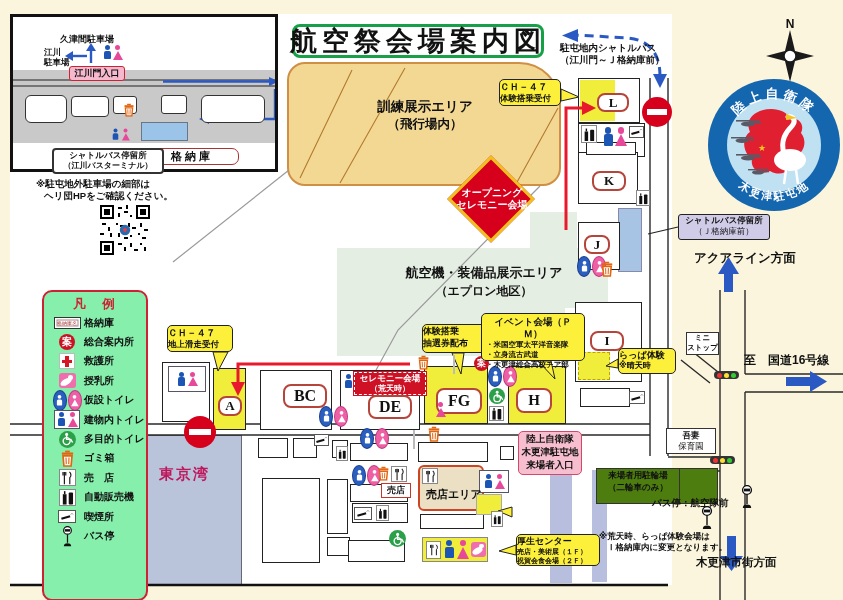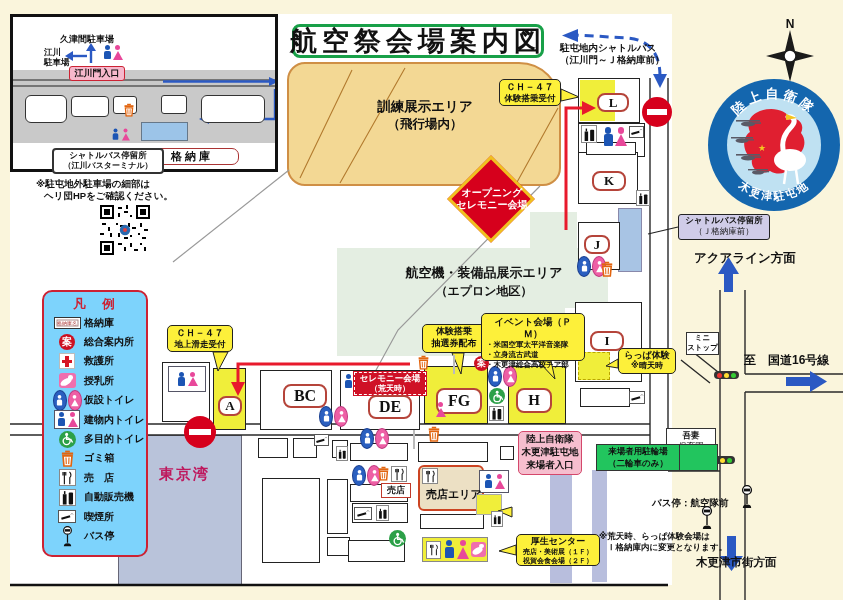--- a/index.html
+++ b/index.html
@@ -5,21 +5,21 @@
 html,body{margin:0;padding:0}
 #map{position:relative;width:843px;height:600px;background:#faf5dc;overflow:hidden;
   font-family:"Liberation Sans","DejaVu Sans",sans-serif;color:#111}
 .abs{position:absolute}
 .base{position:absolute;background:#fff}
 .bld{position:absolute;background:#fff;border:1.6px solid #222;box-sizing:border-box}
 .blab{position:absolute;background:#fff;border:2px solid #b5443a;border-radius:8px;
   font-family:"Liberation Serif","DejaVu Serif",serif;font-weight:bold;text-align:center;
   display:flex;align-items:center;justify-content:center;box-sizing:border-box}
 .callout{position:absolute;background:#fdf03a;border:1.5px solid #222;border-radius:5px;
-  text-align:center;font-weight:bold;box-sizing:border-box;z-index:6}
+  text-align:left;font-weight:bold;box-sizing:border-box;z-index:6}
 .t{position:absolute;font-weight:bold;white-space:nowrap;z-index:6}
 .c{text-align:center}
 .noe{position:absolute;border-radius:50%;background:#d6001c;z-index:7}
 .noe::after{content:"";position:absolute;left:17%;top:40%;width:66%;height:20%;background:#fff}
 .pn{position:relative;display:inline-block;width:9px;height:15px}
 .pn::before{content:"";position:absolute;left:50%;top:0;width:5px;height:5px;margin-left:-2.5px;border-radius:50%;background:currentColor}
 .pn.m::after{content:"";position:absolute;left:50%;top:5.5px;width:7px;height:8.5px;margin-left:-3.5px;background:currentColor;border-radius:2px 2px 1px 1px}
 .pn.f::after{content:"";position:absolute;left:50%;top:5.5px;margin-left:-5px;width:0;height:0;
   border-left:5px solid transparent;border-right:5px solid transparent;border-bottom:9px solid currentColor}
 .pn.big{width:12px;height:20px}
@@ -237,21 +237,21 @@
   <g fill="#000">
         <rect x="2" y="2" width="3" height="3"></rect>
         <rect x="20" y="2" width="3" height="3"></rect>
         <rect x="2" y="20" width="3" height="3"></rect>
       </g>
   <circle cx="12.5" cy="12.5" r="2.6" fill="#2a6ab0"></circle>
       <circle cx="12.5" cy="12.5" r="1" fill="#e04040"></circle>
 </svg>
 
 
-<div class="abs" style="left:42px;top:290px;width:106px;height:267px;background:#7dd3fc;border:2.5px solid #cc2233;border-radius:10px;box-sizing:border-box;z-index:8">
+<div class="abs" style="left:42px;top:290px;width:106px;height:311px;background:#86efac;border:2.5px solid #cc2233;border-radius:10px;box-sizing:border-box;z-index:8">
   <div class="t c" style="position:static;margin-top:4px;font-size:12.5px;color:#cc2233;letter-spacing:2px;text-align:center">凡　例</div>
   <div class="lg-row">
     <span class="lg-ic">
           <span class="hgr-ic" style="width:27px;height:12px">格納庫名</span>
         </span>
     <span class="lg-lb">格納庫</span>
   </div>
   <div class="lg-row">
     <span class="lg-ic">
           <span class="info-ic" style="width:16px;height:16px;font-size:10px">案</span>
@@ -642,21 +642,21 @@
     </div>
 <div class="abs" style="left:666px;top:428px;width:50px;height:26px;background:#fff;border:1.5px solid #333;text-align:center;z-index:6;box-sizing:border-box">
   <div style="font-size:8.5px;font-weight:bold;line-height:12px">吾妻</div>
   <div style="font-size:8.5px;font-weight:normal;line-height:10px">保育園</div>
 </div>
 <div class="tl" style="left:710px;top:456px">
       <i style="background:#e33"></i>
       <i style="background:#fd3"></i>
       <i style="background:#3c3"></i>
     </div>
-<div class="abs" style="left:596px;top:444px;width:122px;height:27px;background:#22c55e;border:1.5px solid #333;display:flex;z-index:6;box-sizing:border-box">
+<div class="abs" style="left:596px;top:468px;width:122px;height:36px;background:#4d7c0f;border:1.5px solid #333;display:flex;z-index:6;box-sizing:border-box">
   <div style="width:82px;border-right:1.5px solid #333;text-align:center">
     <div style="font-size:8.5px;font-weight:bold;line-height:13px">来場者用駐輪場</div>
     <div style="font-size:8.5px;font-weight:bold;line-height:10px">（二輪車のみ）</div>
   </div>
 </div>
 <div class="t" style="left:652px;top:497px;font-size:9.5px">バス停：航空隊前</div>
 <svg class="abs" style="left:700px;top:506px;z-index:6" width="14" height="24" viewBox="0 0 14 24">
       <use href="#s-bus"></use>
     </svg>
 <svg class="abs" style="left:740px;top:485px;z-index:6" width="14" height="24" viewBox="0 0 14 24">

